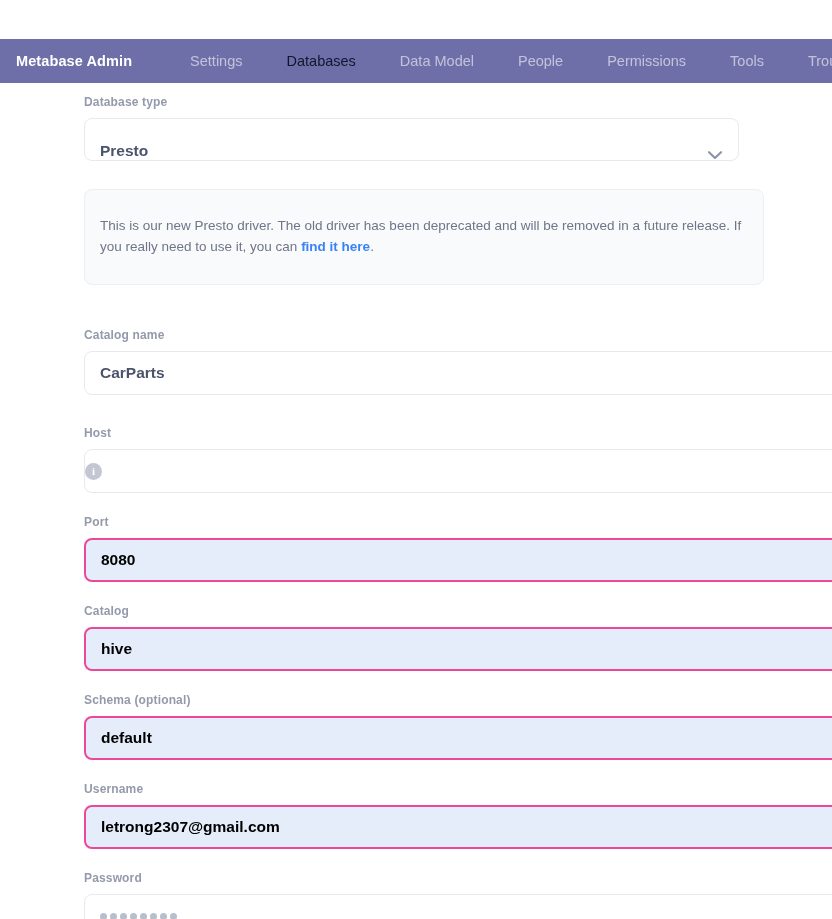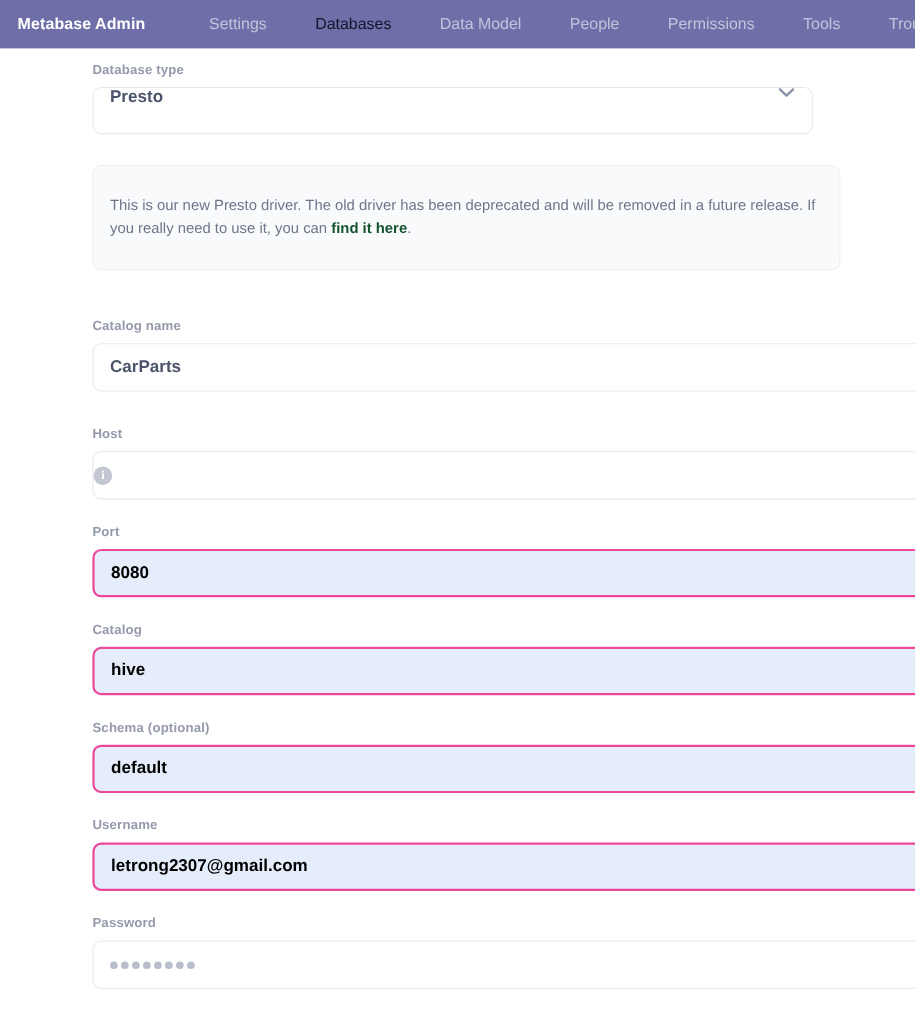--- a/index.html
+++ b/index.html
@@ -14,20 +14,21 @@
 
   
   .navbar {
     height: 44px;
     background: #6E6FA8;
     display: flex;
     align-items: center;
     padding: 0 0 0 16px;
     white-space: nowrap;
     overflow: hidden;
+    margin-top: 39px;
   }
   .brand {
     color: #ffffff;
     font-size: 14.5px;
     font-weight: bold;
     letter-spacing: 0.1px;
     margin-right: 58px;
     flex: 0 0 auto;
   }
   .nav-items {
@@ -101,21 +102,21 @@
 
   
   .select-shell {
     position: relative;
     width: 655px;
     height: 43px;
     border-radius: 8px;
     background: #ffffff;
     border: 1px solid #E8E9EC;
     display: flex;
-    align-items: flex-start;
+    align-items: flex-end;
     cursor: pointer;
   }
   .select-value {
     font-size: 15.5px;
     font-weight: bold;
     color: #4C546B;
     padding-left: 15px;
     flex: 1 1 auto;
   }
   .chevron {
@@ -169,21 +170,21 @@
     display: flex;
     align-items: center;
     padding: 0 15px;
   }
   .banner-text {
     font-size: 13.5px;
     line-height: 1.55;
     color: #6E7689;
   }
   .banner-link {
-    color: #14532d;
+    color: #3b82f6;
     font-weight: bold;
     text-decoration: none;
     cursor: pointer;
   }
 
   .sp-22 { height: 22px; }
   .sp-28 { height: 28px; }
   .sp-31 { height: 31px; }
   .sp-43 { height: 43px; }
 </style>

